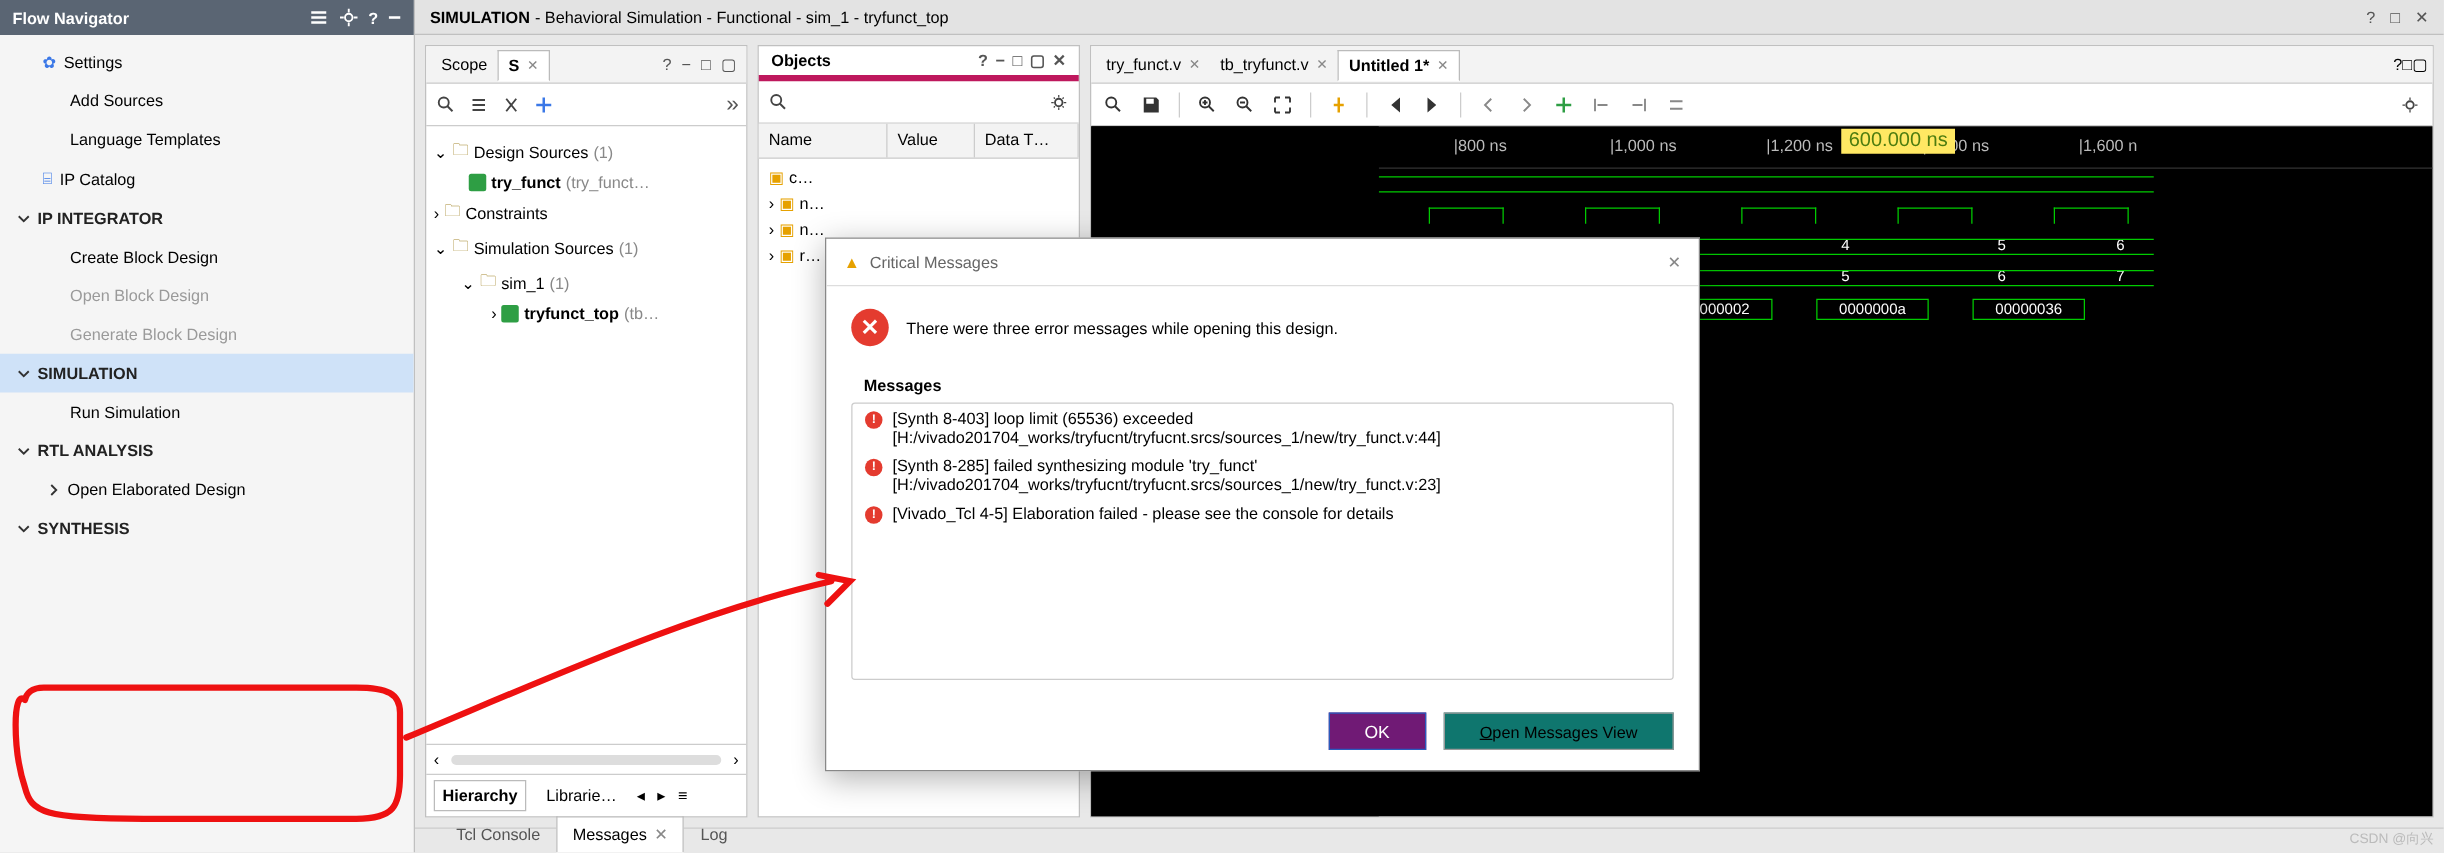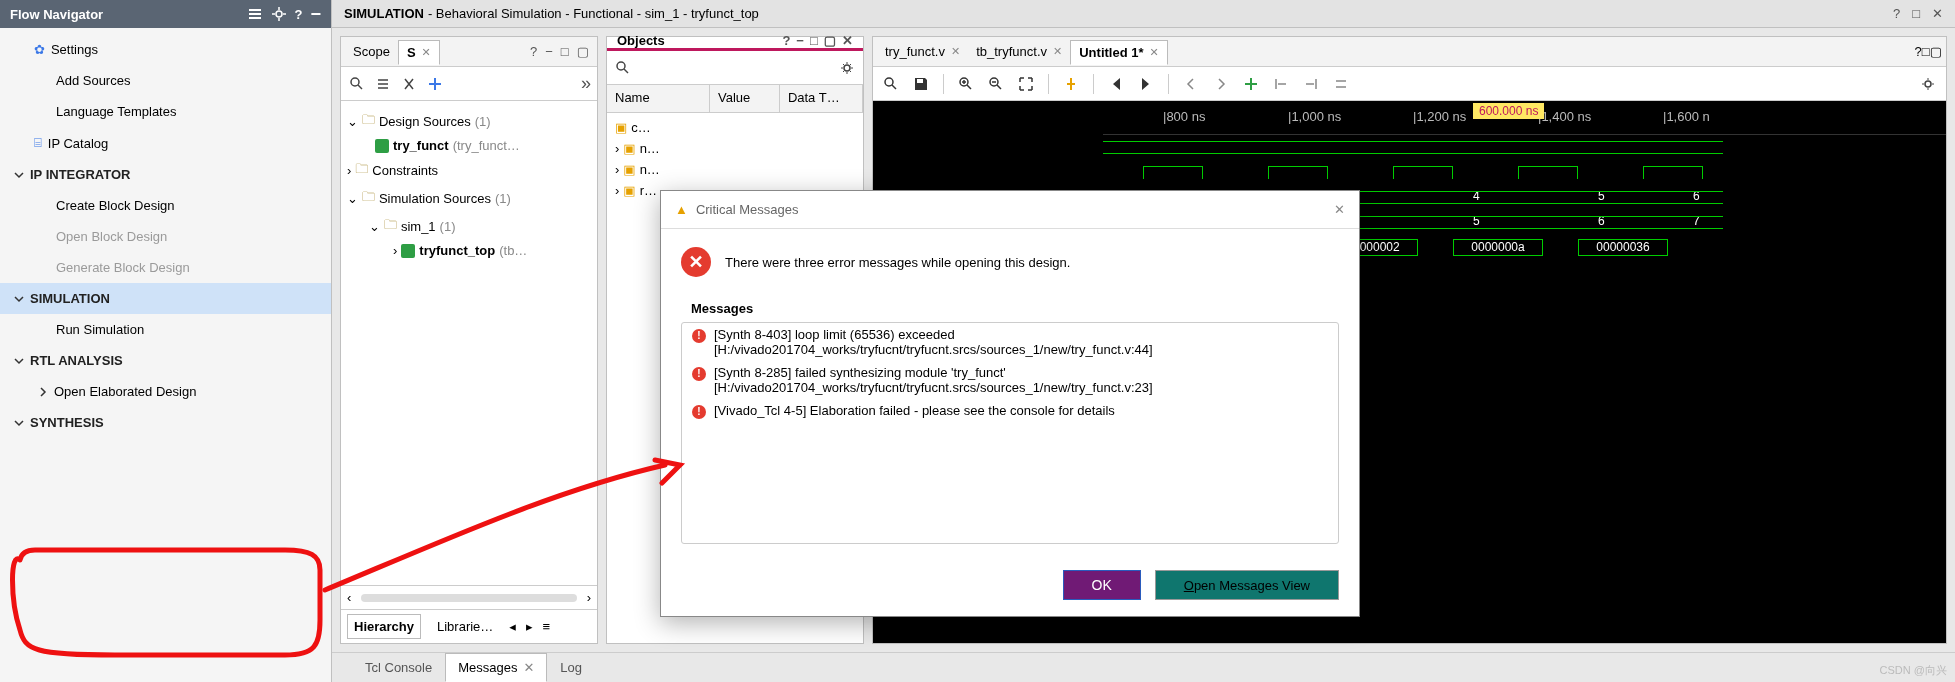--- a/index.html
+++ b/index.html
@@ -42,48 +42,48 @@
 
 .tree{flex:1;overflow:auto;font-size:13px;padding:6px 4px}
 .tn{display:flex;align-items:center;gap:4px;padding:3px 2px;white-space:nowrap}
 .fold-ic{color:#a88c36}
 .badge{width:16px;height:14px;background:#3b78e7;border-radius:2px;display:inline-block}
 .cnt{color:#888}
 .hline{border-top:1px solid #ccc;display:flex;align-items:center;padding:4px 6px;gap:10px}
 .hline .htab{padding:4px 6px;cursor:pointer}
 .hline .htab.active{background:#fff;border:1px solid #bbb;font-weight:bold}
 
-.obj-title{height:14px;display:flex;align-items:flex-end;padding:0 10px;border-bottom:3px solid #be185d;font-weight:bold}
+.obj-title{height:28px;display:flex;align-items:center;padding:0 10px;border-bottom:5px solid #be185d;font-weight:bold}
 .obj-title .spacer{flex:1}
 .obj-title .ic{margin-left:6px;color:#555;cursor:pointer}
 .obj-tbar{height:34px;display:flex;align-items:center;padding:0 8px;border-bottom:1px solid #ccc}
 .obj-tbar .ic{color:#444;cursor:pointer}
 .obj-cols{height:28px;display:flex;border-bottom:1px solid #ccc;background:#f3f3f3}
 .obj-cols div{padding:5px 8px;border-right:1px solid #ccc}
 .obj-body{flex:1;padding:4px}
 .orow{display:flex;align-items:center;gap:4px;padding:3px 4px}
 
 .wave-tabs{height:30px;display:flex;align-items:center;padding:0 4px;border-bottom:1px solid #ccc;background:#f3f3f3}
 .wave-tabs .spacer{flex:1}
 .wave-tbar{height:34px;display:flex;align-items:center;gap:14px;padding:0 10px;border-bottom:1px solid #ccc}
 .wave-tbar .ic{color:#333;cursor:pointer;width:16px;height:16px}
 .wave-tbar .sep{width:1px;height:20px;background:#ccc}
 .wave-area{flex:1;display:flex;background:#000;position:relative;min-height:0}
 .wave-names{width:230px;background:#000}
 .wave-tl{flex:1;position:relative;overflow:hidden}
-.cursor-lbl{position:absolute;top:2px;left:370px;background:#ffe863;color:#be185d;padding:1px 6px;font-size:12px;z-index:2}
+.cursor-lbl{position:absolute;top:2px;left:370px;background:#ffe863;color:#4d7c0f;padding:1px 6px;font-size:16px;z-index:2}
 .ruler{height:34px;border-bottom:1px solid #333;position:relative;color:#bbb;font-size:12px}
 .rtick{position:absolute;top:8px}
 .wrow{height:25px;position:relative}
 .seg{position:absolute;top:6px;height:13px;border:1px solid #0c0}
 .seg.hi{border-bottom:none}
 .hex{position:absolute;top:4px;height:17px;border:1px solid #0c0;background:#000;color:#fff;font-size:12px;text-align:center;line-height:15px}
 .busnum{position:absolute;top:4px;color:#fff;font-size:12px}
 
-.bottom-tabs{height:30px;display:flex;align-items:flex-end;padding-left:20px;gap:0;border-top:1px solid #ccc;background:#e8e8e8}
+.bottom-tabs{height:20px;display:flex;align-items:flex-end;padding-left:20px;gap:0;border-top:1px solid #ccc;background:#e8e8e8}
 .btab{padding:6px 12px;cursor:pointer;color:#555;border:1px solid transparent}
 .btab.active{background:#fff;border:1px solid #bbb;border-bottom:1px solid #fff;font-weight:normal;color:#000}
 .btab .x{margin-left:6px;color:#888}
 
 .modal{position:absolute;left:660px;top:190px;width:700px;background:#fff;border:1px solid #888;box-shadow:0 6px 24px rgba(0,0,0,.3);z-index:100}
 .m-title{height:38px;display:flex;align-items:center;padding:0 14px;border-bottom:1px solid #ddd;color:#666}
 .m-title .spacer{flex:1}
 .m-title .xic{cursor:pointer;color:#888}
 .m-body{padding:18px 20px 10px 20px}
 .m-head{display:flex;align-items:center;gap:14px;margin-bottom:18px}

